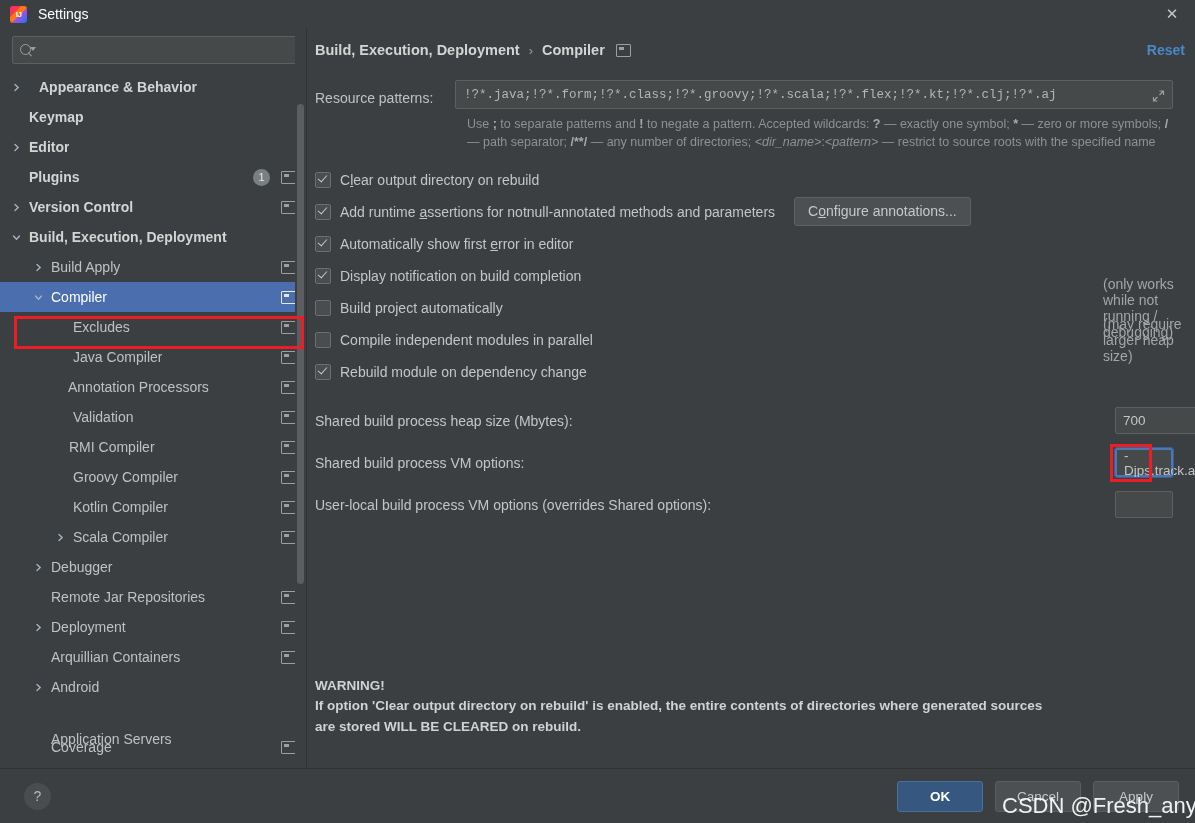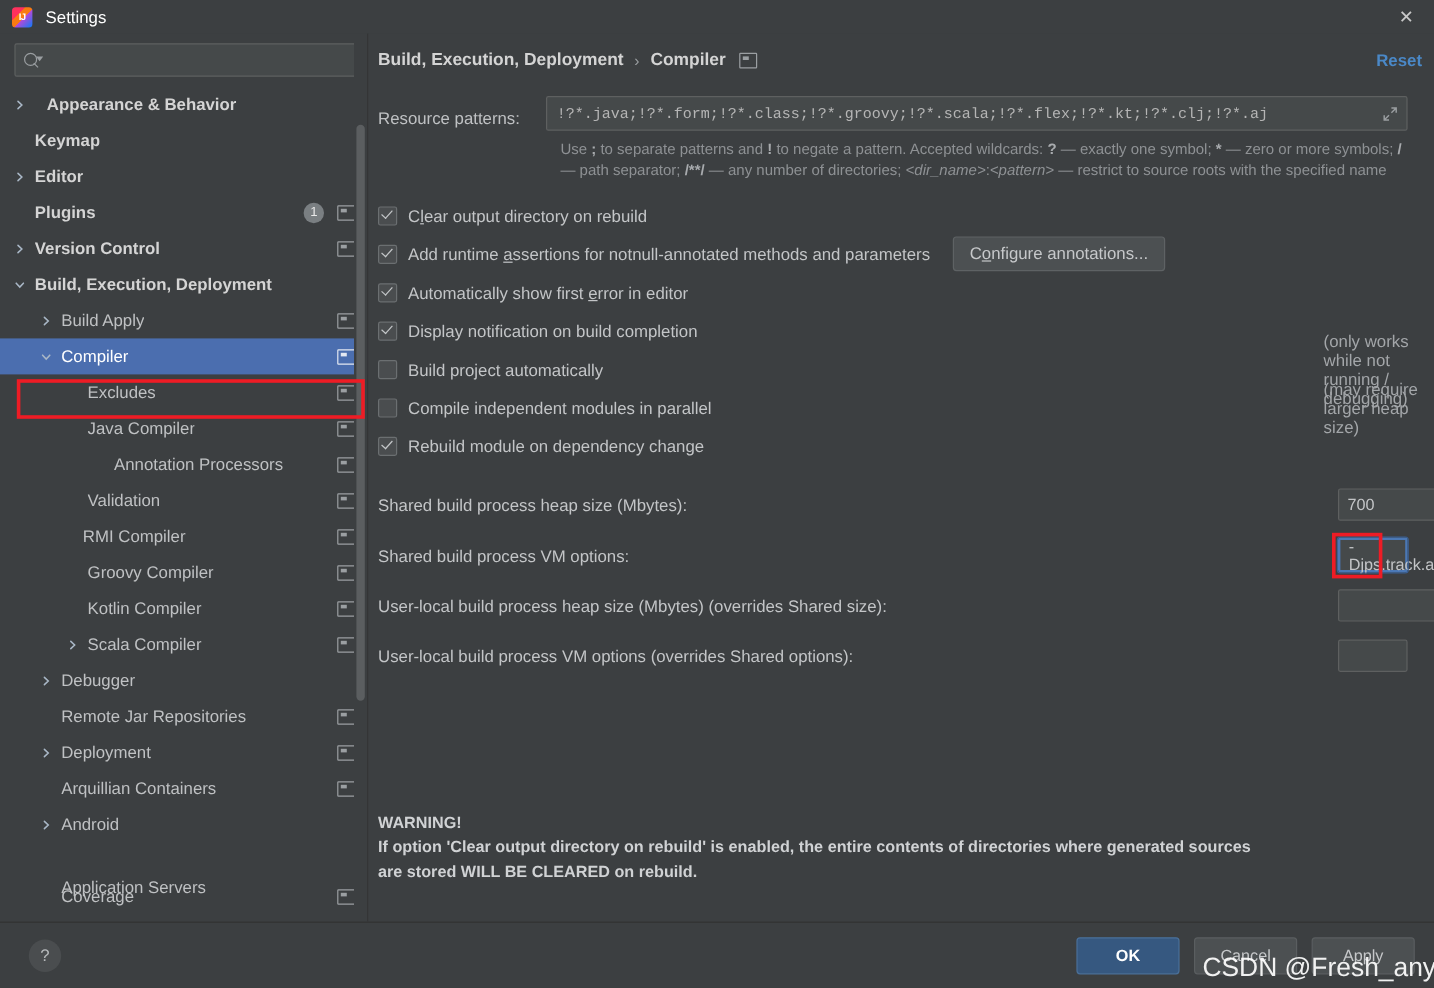--- a/index.html
+++ b/index.html
@@ -362,21 +362,21 @@
             <span class="label" style="margin-left: 6px;">Excludes</span>
             <span class="spacer"></span>
             <span class="cfg-ico"></span>
           </div>
           <div class="tree-row child" style="padding-left: 54px;">
             <span class="arrow"></span>
             <span class="label" style="margin-left: 6px;">Java Compiler</span>
             <span class="spacer"></span>
             <span class="cfg-ico"></span>
           </div>
-          <div class="tree-row child" style="padding-left: 76px;">
+          <div class="tree-row child" style="padding-left: 49px;">
             <span class="arrow"></span>
             <span class="label" style="margin-left: 6px;">Annotation Processors</span>
             <span class="spacer"></span>
             <span class="cfg-ico"></span>
           </div>
           <div class="tree-row child" style="padding-left: 54px;">
             <span class="arrow"></span>
             <span class="label" style="margin-left: 6px;">Validation</span>
             <span class="spacer"></span>
             <span class="cfg-ico"></span>
@@ -534,26 +534,20 @@
             </span>
           </div>
           <div class="field-row" style="position: relative;">
             <span class="field-label">Shared build process VM options:</span>
             <span class="text-field focused">
               <span>-Djps.track.ap.dependencies=false</span>
             </span>
             <span class="redbox" style="left: 795px; top: 2px; right: 43px; height: 38px;"></span>
           </div>
           <div class="field-row">
-            <span class="field-label">User-local build process heap size (Mbytes) (overrides Shared size):</span>
-            <span class="num-field">
-              <span></span>
-            </span>
-          </div>
-          <div class="field-row">
             <span class="field-label">User-local build process VM options (overrides Shared options):</span>
             <span class="text-field">
               <span></span>
             </span>
           </div>
         </div>
 
       <div class="warning">
         <div>WARNING!</div>
         <div>If option 'Clear output directory on rebuild' is enabled, the entire contents of directories where generated sources</div>

